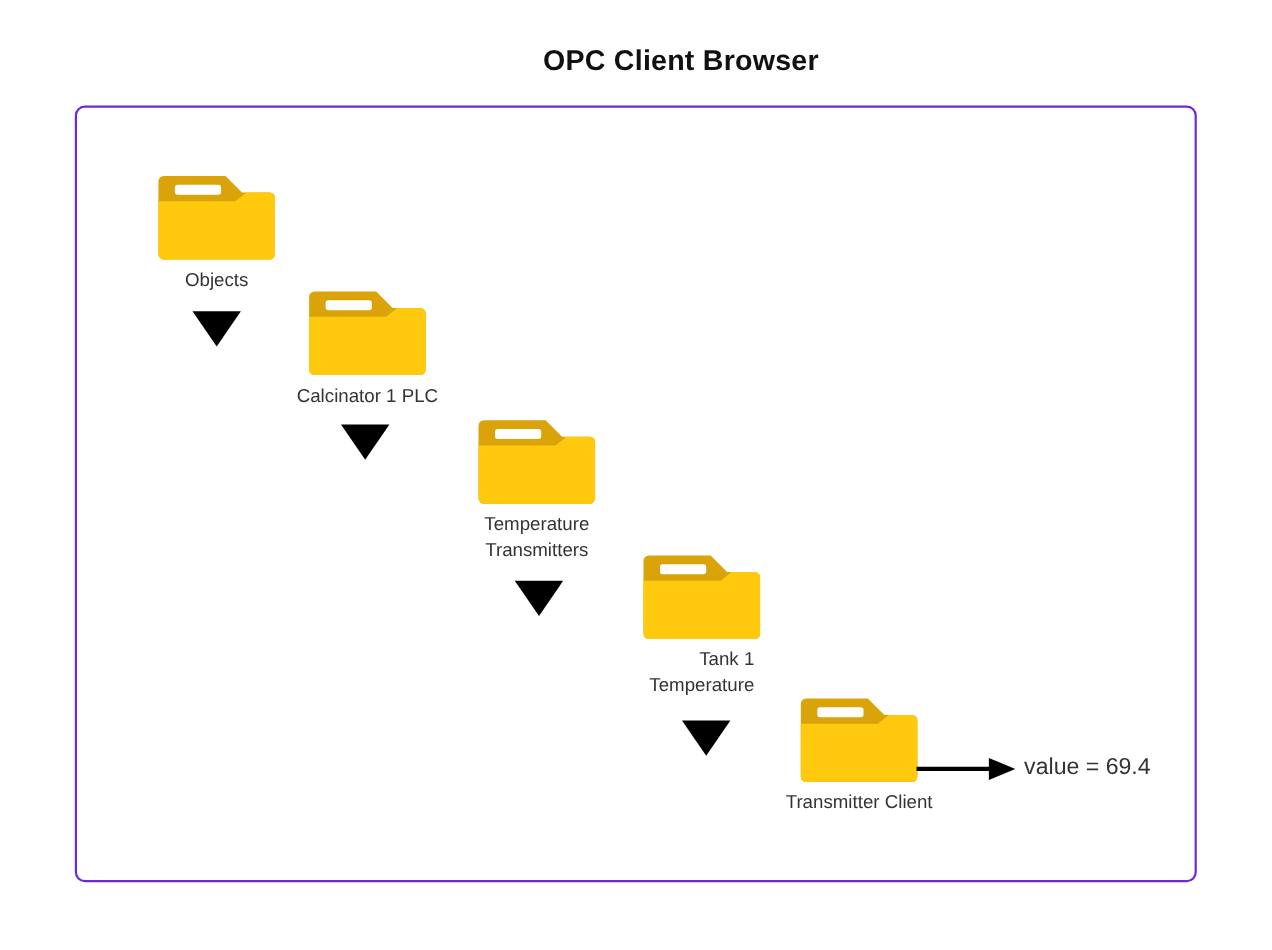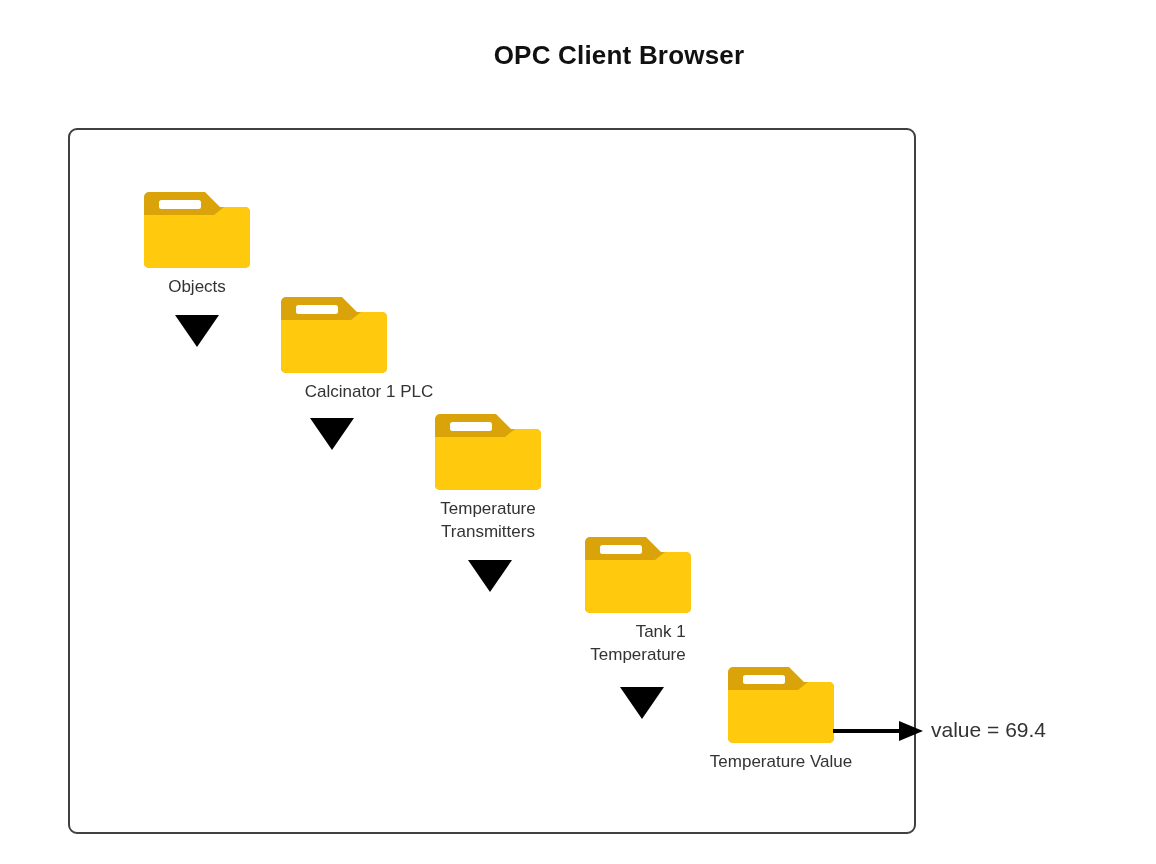--- a/index.html
+++ b/index.html
@@ -26,25 +26,25 @@
     font-weight: bold;
     color: #111111;
     letter-spacing: 0.2px;
     padding-left: 41px;
   }
 
   
   #diagram-frame {
     position: absolute;
     left: 68px;
-    top: 128px;
-    width: 848px;
+    top: 96px;
+    width: 1020px;
     height: 706px;
     box-sizing: border-box;
-    border: 2px solid #404040;
+    border: 2px solid #6d28d9;
     border-radius: 9px;
     background: #ffffff;
   }
 
   
   .node {
     position: absolute;
   }
   .folder-icon {
     position: relative;
@@ -106,21 +106,21 @@
   <div class="connector-arrow" style="left:105px; top:185px;"></div>
 
   <div class="node" style="left:209px; top:158px;">
     <span class="folder-icon">
       <svg width="110" height="88" viewBox="0 0 110 88" xmlns="http://www.w3.org/2000/svg">
         <path d="M2 14 A5 5 0 0 1 7 9 L63 9 L78 24 L103 24 A5 5 0 0 1 108 29 L108 80 A5 5 0 0 1 103 85 L7 85 A5 5 0 0 1 2 80 Z" fill="#D9A309"></path>
         <rect x="17" y="17" width="42" height="9" rx="2.5" fill="#FFFFFF"></rect>
         <path d="M2 32 L72 32 L82 24 L103 24 A5 5 0 0 1 108 29 L108 80 A5 5 0 0 1 103 85 L7 85 A5 5 0 0 1 2 80 Z" fill="#FFC90D"></path>
       </svg>
     </span>
-    <div class="node-label" style="top:92px;margin-left:35px;">Calcinator 1 PLC</div>
+    <div class="node-label" style="top:92px;">Calcinator 1 PLC</div>
   </div>
 
   <div class="connector-arrow" style="left:240px; top:288px;"></div>
 
   <div class="node" style="left:363px; top:275px;">
     <span class="folder-icon">
       <svg width="110" height="88" viewBox="0 0 110 88" xmlns="http://www.w3.org/2000/svg">
         <path d="M2 14 A5 5 0 0 1 7 9 L63 9 L78 24 L103 24 A5 5 0 0 1 108 29 L108 80 A5 5 0 0 1 103 85 L7 85 A5 5 0 0 1 2 80 Z" fill="#D9A309"></path>
         <rect x="17" y="17" width="42" height="9" rx="2.5" fill="#FFFFFF"></rect>
         <path d="M2 32 L72 32 L82 24 L103 24 A5 5 0 0 1 108 29 L108 80 A5 5 0 0 1 103 85 L7 85 A5 5 0 0 1 2 80 Z" fill="#FFC90D"></path>
@@ -147,21 +147,21 @@
   <div class="connector-arrow" style="left:550px; top:557px;"></div>
 
   <div class="node" style="left:656px; top:528px;">
     <span class="folder-icon">
       <svg width="110" height="88" viewBox="0 0 110 88" xmlns="http://www.w3.org/2000/svg">
         <path d="M2 14 A5 5 0 0 1 7 9 L63 9 L78 24 L103 24 A5 5 0 0 1 108 29 L108 80 A5 5 0 0 1 103 85 L7 85 A5 5 0 0 1 2 80 Z" fill="#D9A309"></path>
         <rect x="17" y="17" width="42" height="9" rx="2.5" fill="#FFFFFF"></rect>
         <path d="M2 32 L72 32 L82 24 L103 24 A5 5 0 0 1 108 29 L108 80 A5 5 0 0 1 103 85 L7 85 A5 5 0 0 1 2 80 Z" fill="#FFC90D"></path>
       </svg>
     </span>
-    <div class="node-label" style="top:92px;">Temperature Value</div>
+    <div class="node-label" style="top:92px;">Transmitter Client</div>
   </div>
 
   <div id="value-arrow" style="left:763px; top:588px;">
     <svg width="92" height="26" viewBox="0 0 92 26" xmlns="http://www.w3.org/2000/svg">
       <line x1="0" y1="13" x2="70" y2="13" stroke="#000000" stroke-width="4"></line>
       <polygon points="66,3 90,13 66,23" fill="#000000"></polygon>
     </svg>
   </div>
 
   <div id="value-readout" style="left:861px; top:588px;">value = 69.4</div>

